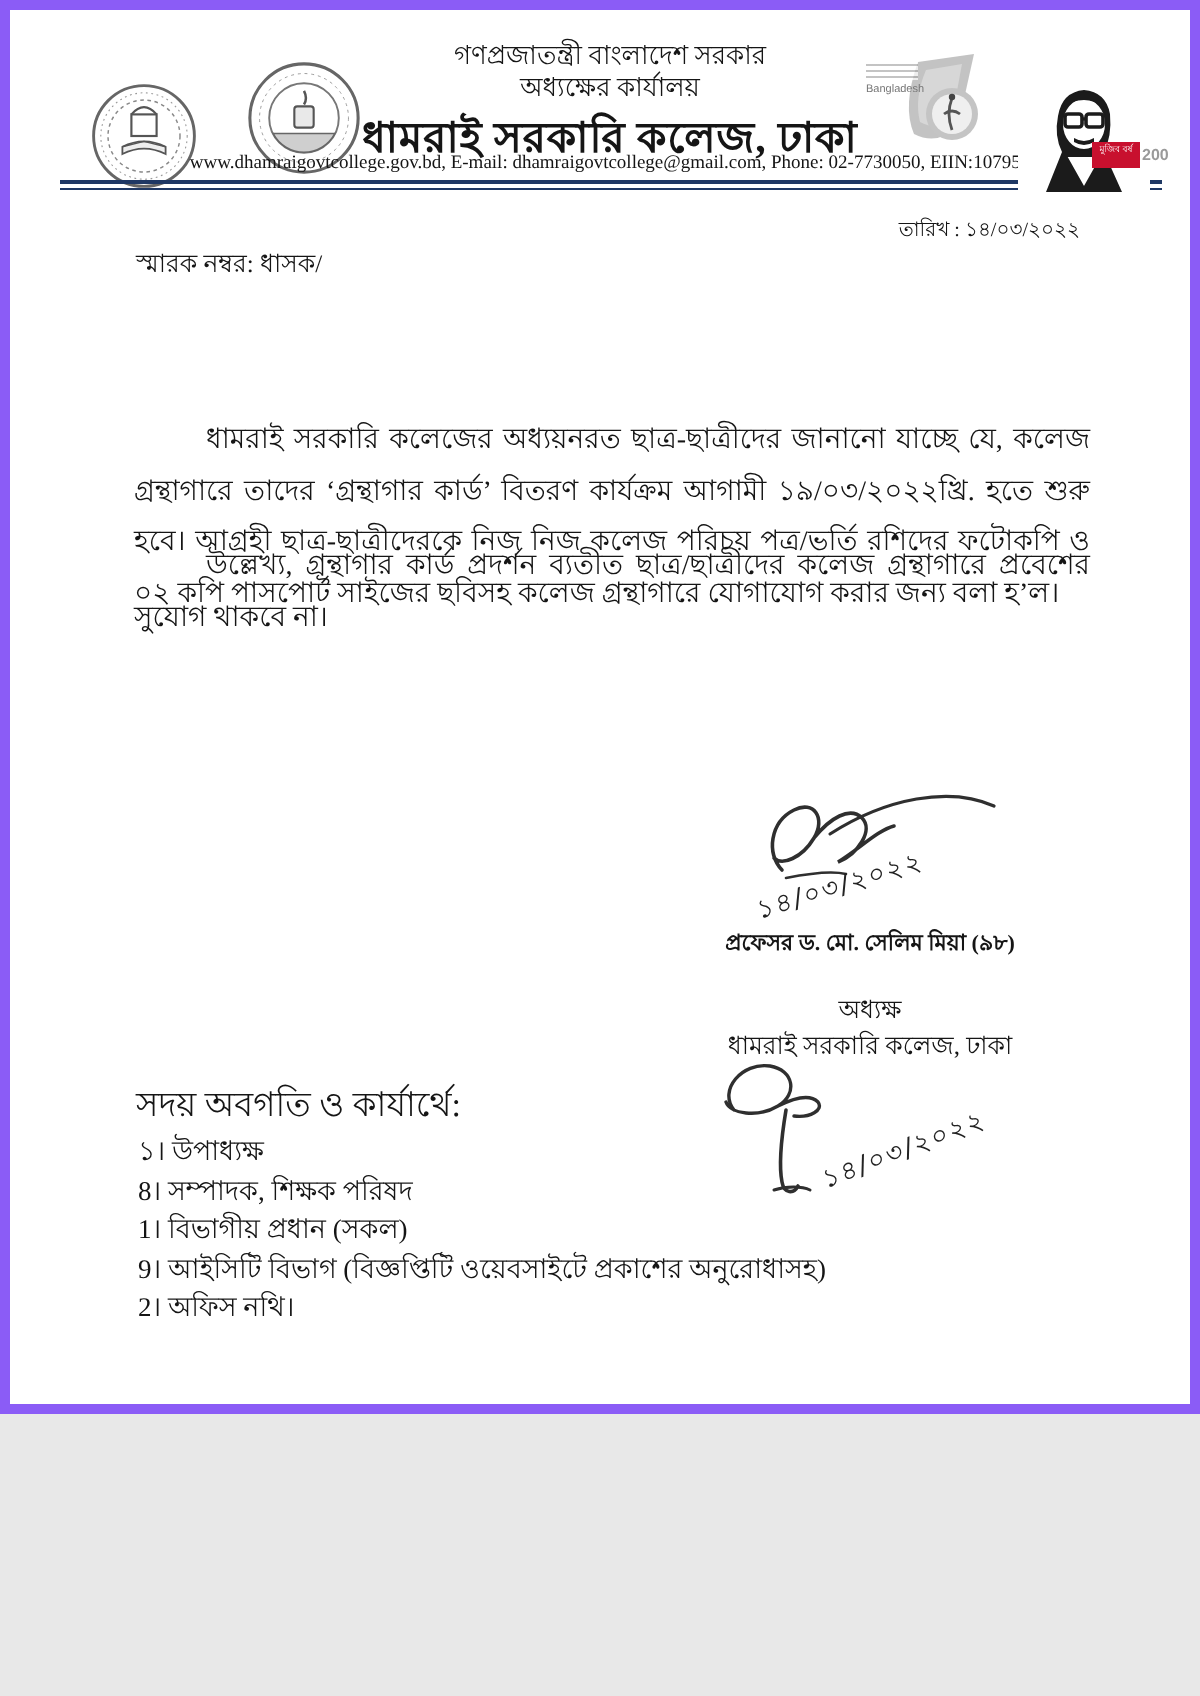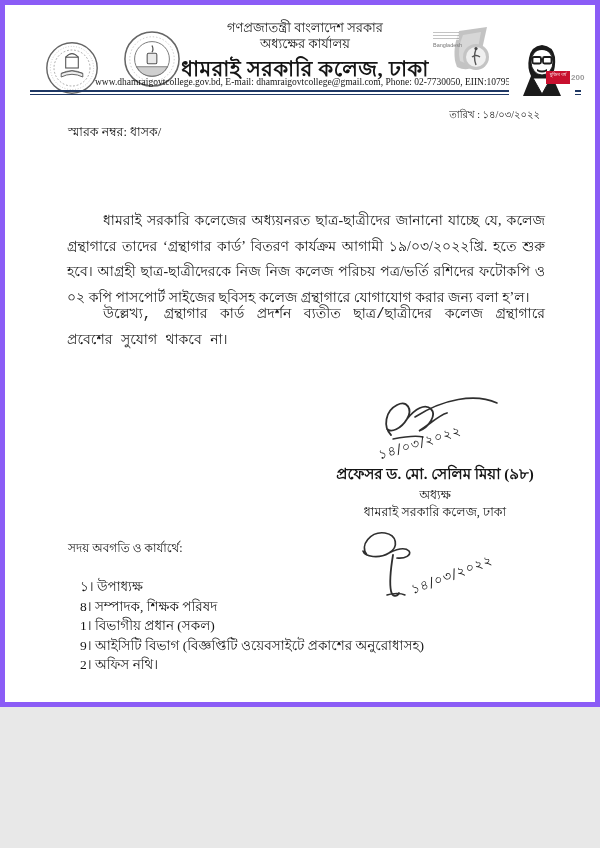--- a/index.html
+++ b/index.html
@@ -24,35 +24,35 @@
   .memo{left:63px;top:118px;font-size:12.5px;}
   .date{right:55px;top:102px;font-size:10px;}
   
   .title-wrap{left:0;top:136px;width:600px;text-align:center;}
   .title{display:inline-block;font-size:16.5px;font-weight:bold;
     border-bottom:1.6px solid #151515;padding:0 2px 2px 2px;}
   
   .para{left:62px;top:0;width:478px;font-size:14px;line-height:25.5px;
     text-align:justify;text-indent:36px;}
   .para1{top:178px;margin-top:25px;}
-  .para2{top:297px;font-family:Liberation Mono, monospace;}
+  .para2{top:266px;}
   
   .sig-svg{pointer-events:none;}
   .hand-date{font-size:13px;letter-spacing:1px;color:#222;
     font-family:"DejaVu Sans",sans-serif;white-space:nowrap;}
   .hand-date1{left:372px;top:428px;transform:rotate(-17deg) skewX(-6deg);}
   .hand-date2{left:404px;top:560px;transform:rotate(-21deg) skewX(-6deg);}
   .signer{left:327px;top:460px;width:206px;text-align:center;line-height:1.3;}
-  .signer-name{font-size:15px;font-weight:bold;}
-  .signer-desig{font-size:12.5px;margin-top:2px;}
+  .signer-name{font-size:11px;font-weight:bold;}
+  .signer-desig{font-size:12.5px;margin-top:18px;}
   .signer-inst{font-size:12.5px;margin-top:1px;}
   
-  .dist-head{left:63px;top:534px;font-size:12px;}
+  .dist-head{left:63px;top:534px;font-size:17px;}
   .dist-list{left:63px;top:560px;width:420px;font-size:13.5px;line-height:19.5px;
-    list-style:none;margin:12px;padding:0;}
+    list-style:none;margin:1px;padding:0;}
   
   .footer-path{left:65px;top:826px;font-size:6.5px;color:#333;
     font-family:"Liberation Serif",serif;}
   .footer-page{left:494px;top:823px;font-size:8.5px;font-weight:bold;}
   
   .bd50-caption{left:428px;top:37px;font-size:5.5px;color:#777;
     font-family:"Liberation Sans",sans-serif;}
   .bd50-tinylines{left:428px;top:26px;width:26px;height:9px;
     background:repeating-linear-gradient(#fff 0 1px,#aaa 1px 2px,#fff 2px 3px);opacity:.7;}
   .mujib-label{left:541px;top:66px;width:24px;height:13px;background:#c8102e;

